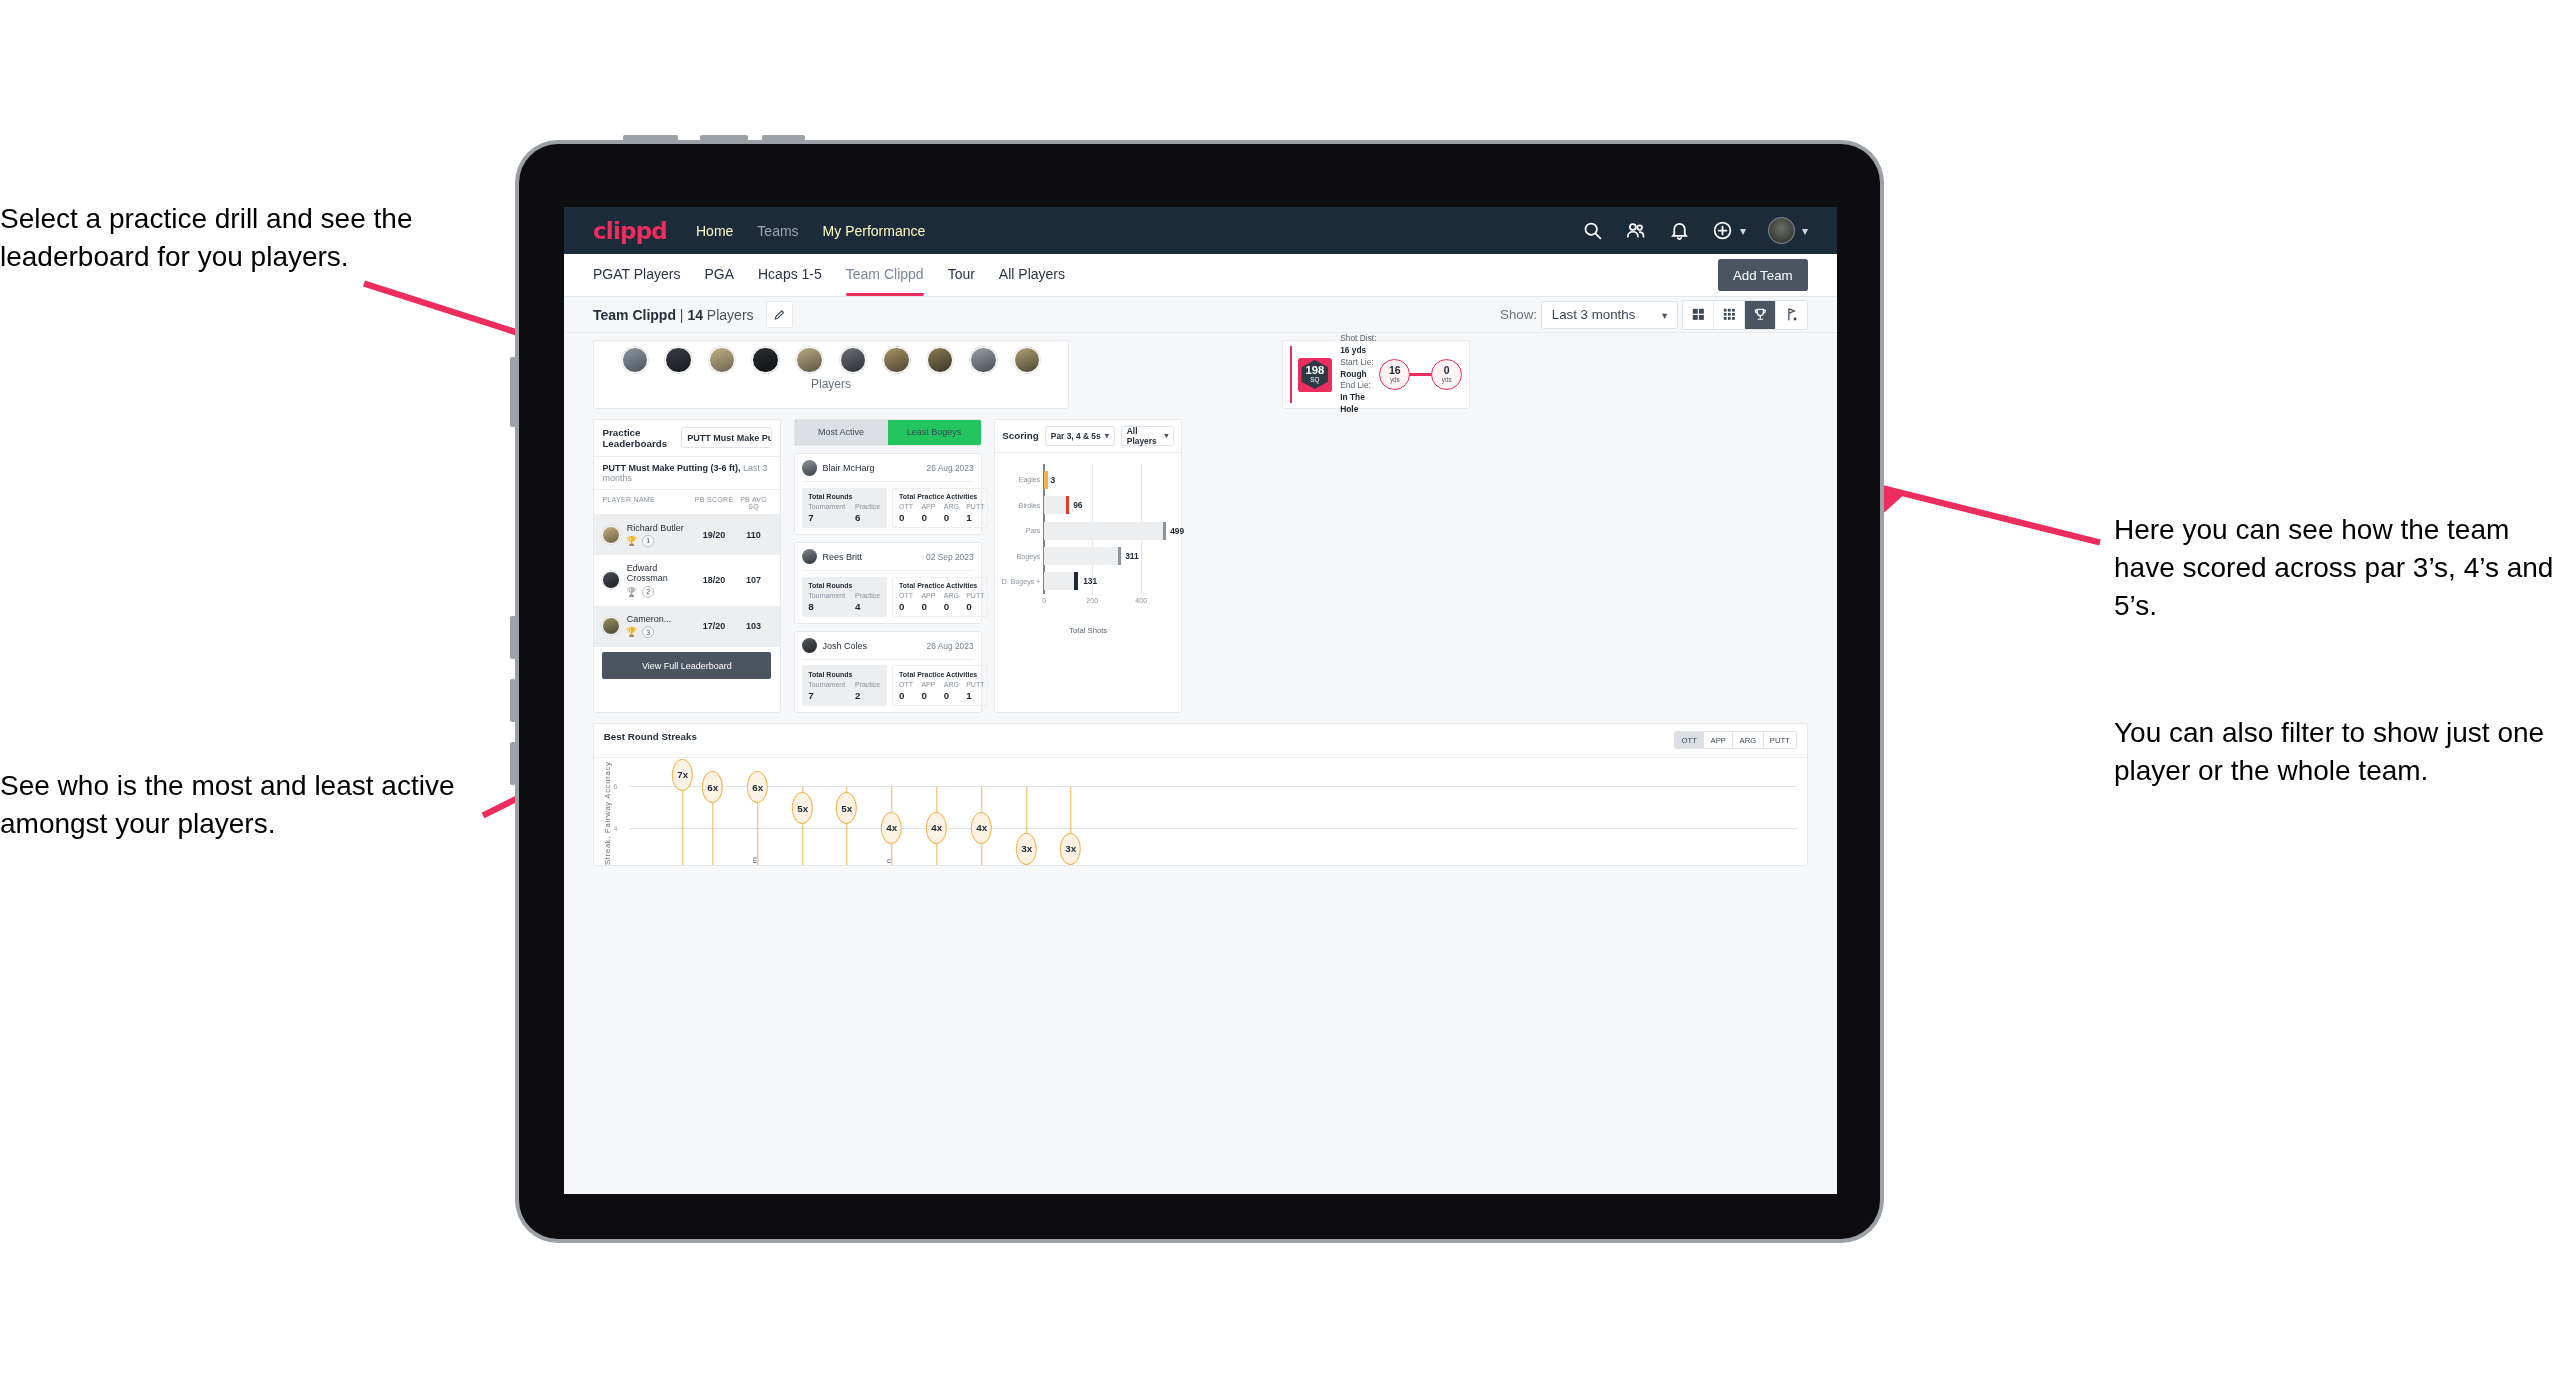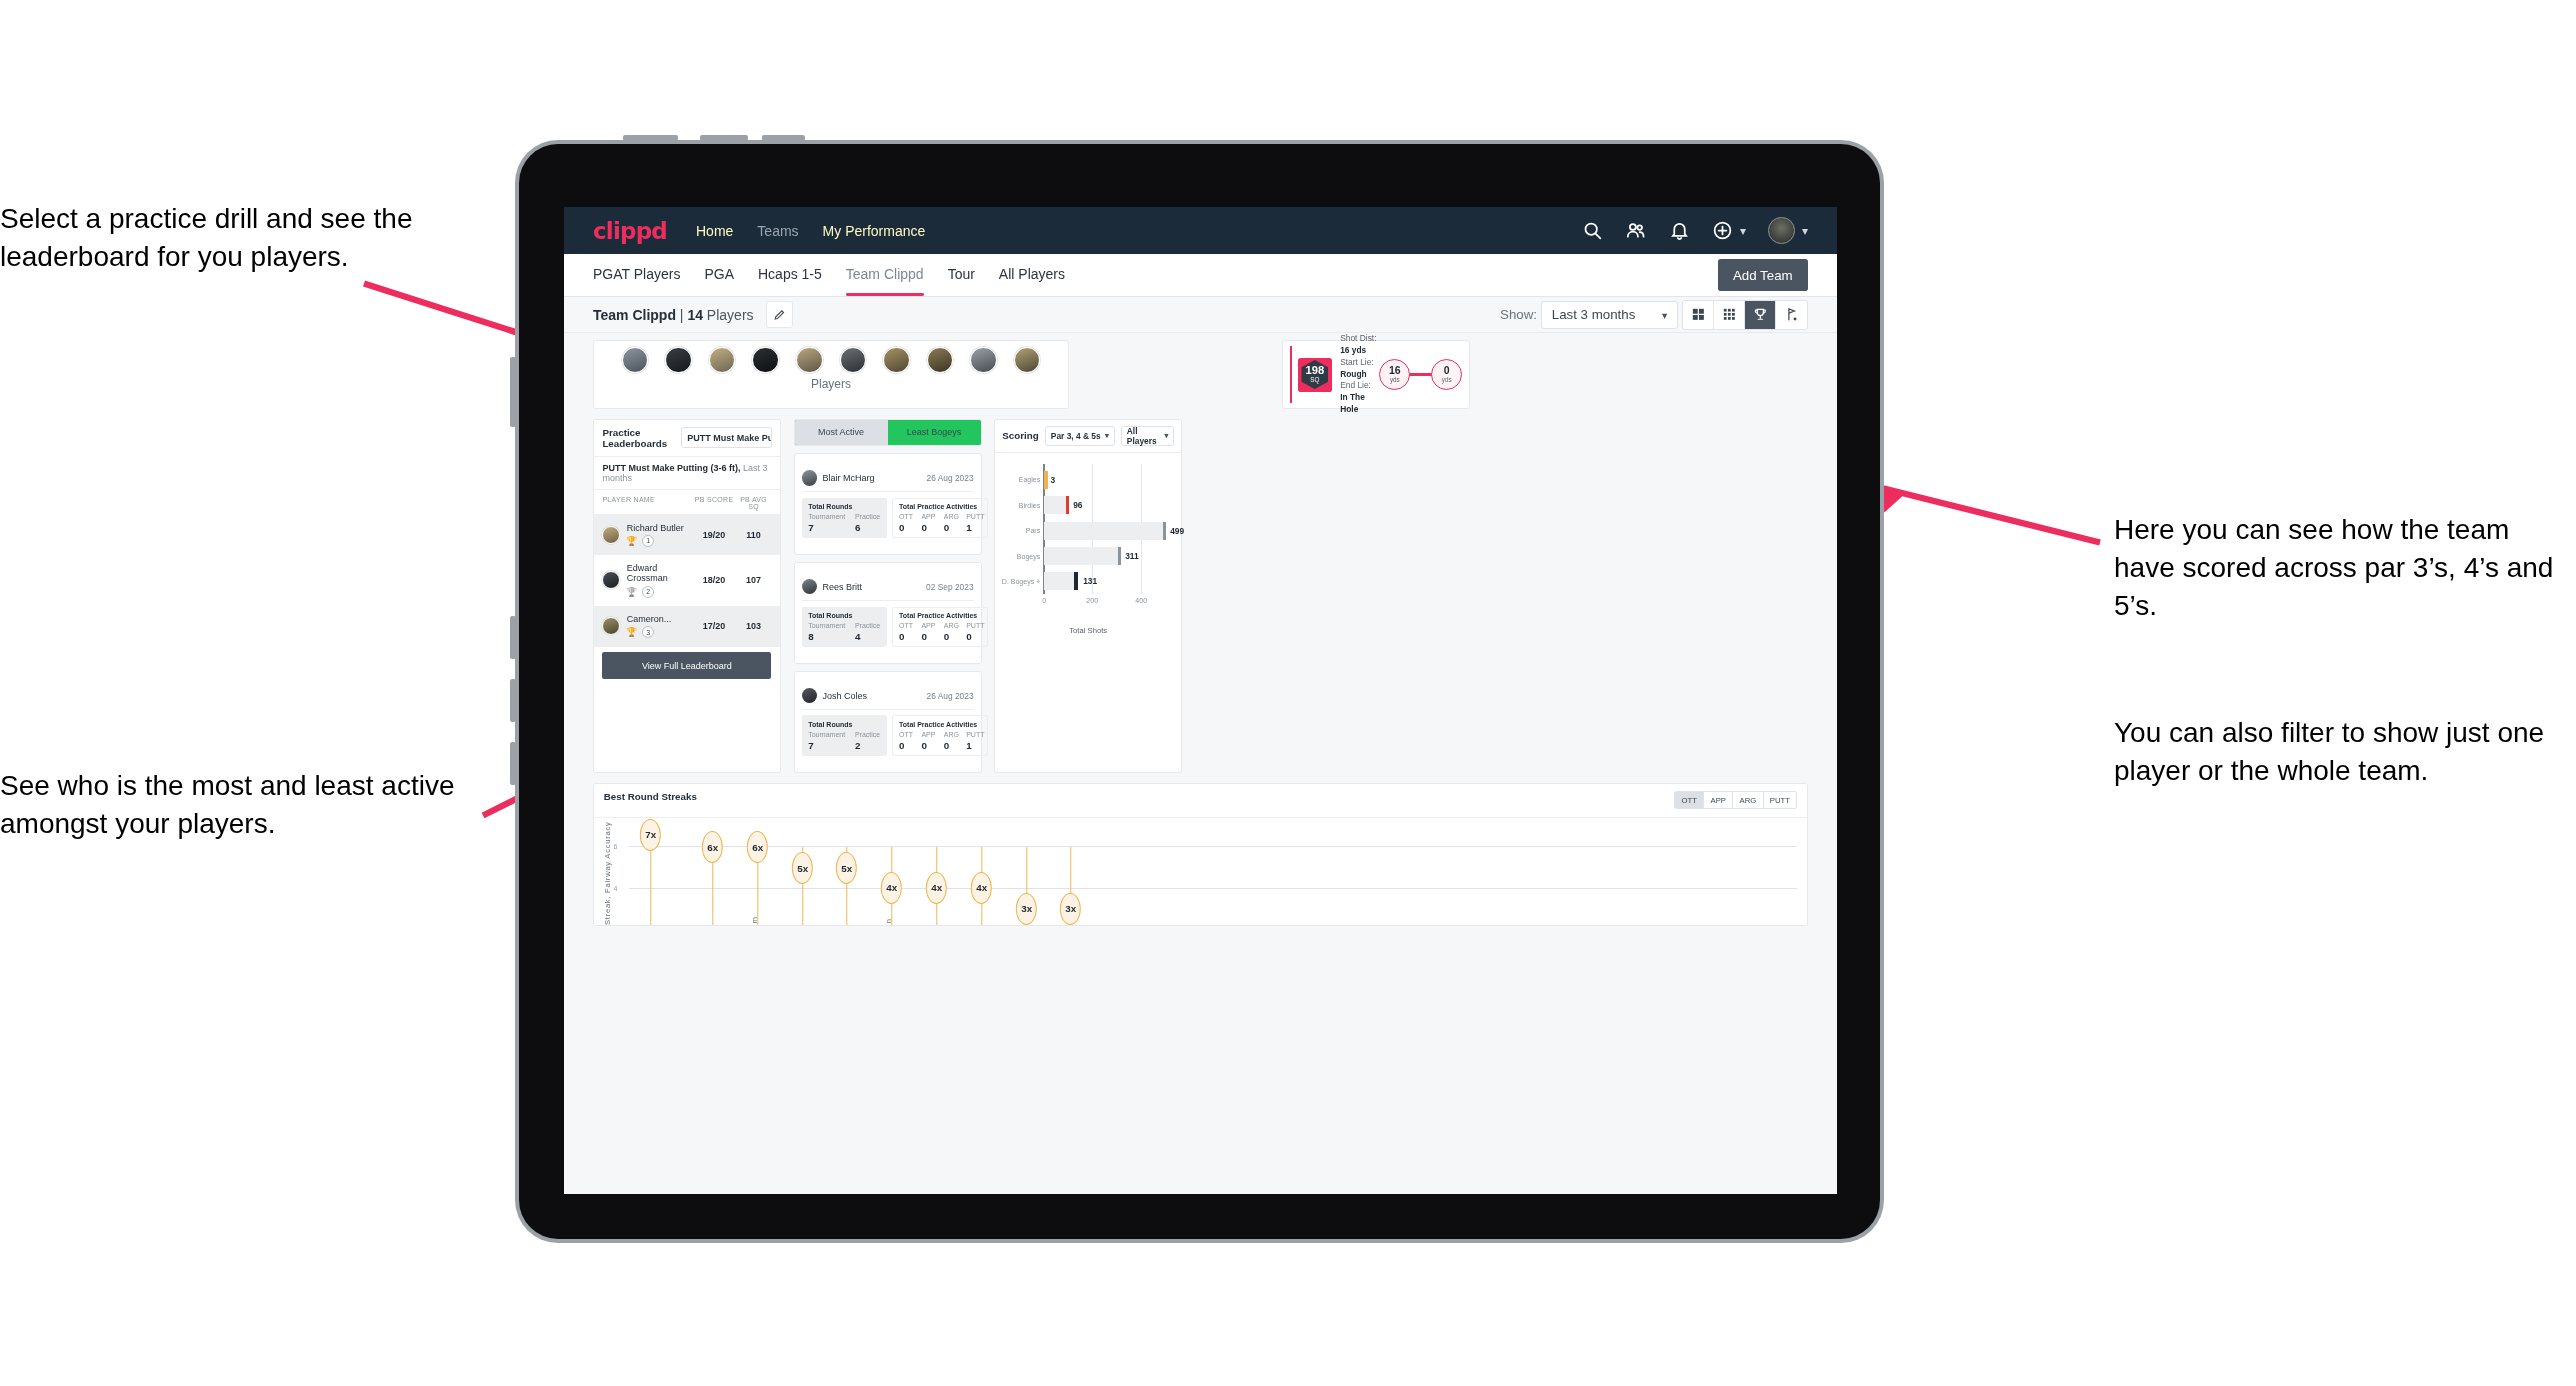--- a/index.html
+++ b/index.html
@@ -223,21 +223,21 @@
     text-align: center; padding: 8.4px 0; font-size: 9px; border-radius: 2.1px;
     border: none; cursor: pointer; width: calc(100% - 17px);
   }
 
   
   .seg { display: flex; border: 0.7px solid #e6e8eb; border-radius: 2.8px; overflow: hidden; background: #22c55e; }
   .seg div {
     flex: 1; text-align: center; padding: 7.7px 0; font-size: 9px; color: #3b4752; cursor: pointer;
   }
   .seg div.on { background: #dcdfe3; }
-  .pcard { background: #fff; border: 0.7px solid #e6e8eb; border-radius: 2.8px; margin-top: 7px; padding: 16px 7px; }
+  .pcard { background: #fff; border: 0.7px solid #e6e8eb; border-radius: 2.8px; margin-top: 7px; padding: 6px 7px; }
   .pc-head { display: flex; align-items: center; gap: 5.6px; padding-bottom: 5.6px; border-bottom: 0.7px solid #eceef0; }
   .pc-ava { width: 15.4px; height: 15.4px; border-radius: 50%; flex: 0 0 auto; }
   .pc-nm { font-size: 9px; color: #1f2832; }
   .pc-dt { margin-left: auto; font-size: 8.4px; color: #77808a; }
   .pc-body { display: flex; gap: 5.6px; margin-top: 5.6px; }
   .pbox { border: 0.7px solid #eceef0; border-radius: 2.1px; padding: 4.2px 5.6px; }
   .pbox.fill { background: #eceef0; border-color: #eceef0; }
   .pbox-t { font-size: 7px; font-weight: 700; color: #1f2832; }
   .pbox-r { display: flex; gap: 9.8px; margin-top: 3.5px; }
   .pbox-c { }
@@ -772,21 +772,21 @@
             <div>PUTT</div>
           </div>
         </div>
         <div class="st-plot">
           <div class="st-ylab">Streak, Fairway Accuracy</div>
           <div class="st-gl" style="top:25px"></div>
           <div class="st-gt" style="top:25px">6</div>
           <div class="st-gl" style="top:67px"></div>
           <div class="st-gt" style="top:67px">4</div>
           <div class="st-pts">
-            <div class="pt" style="left:22px;  height:78px">
+            <div class="pt" style="left:54px;  height:78px">
                 <div class="bub" style="top:-28px">7x</div>
               </div>
             <div class="pt" style="left:84px; height:78px">
                 <div class="bub" style="top:-15.4px">6x</div>
               </div>
             <div class="pt" style="left:129px; height:78px">
                 <div class="bub" style="top:-15.4px">6x</div>
               </div>
             <div class="pt" style="left:174px; height:78px">
                 <div class="bub" style="top:5.6px">5x</div>

